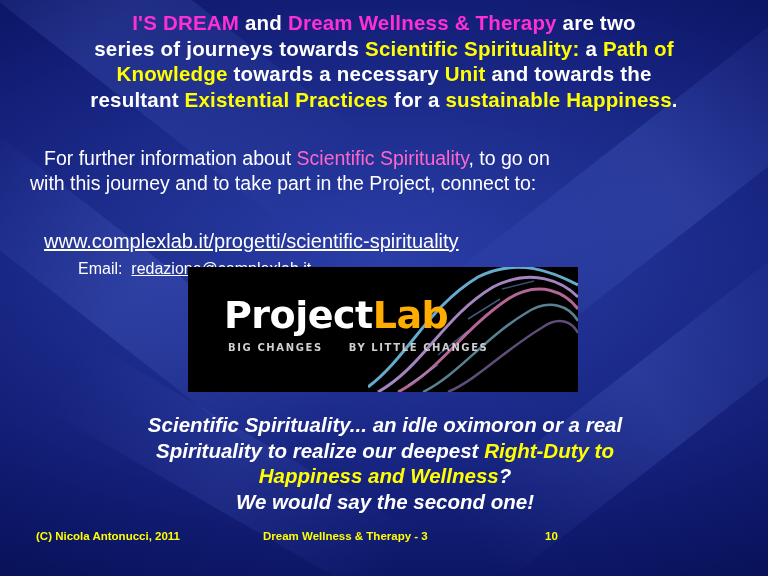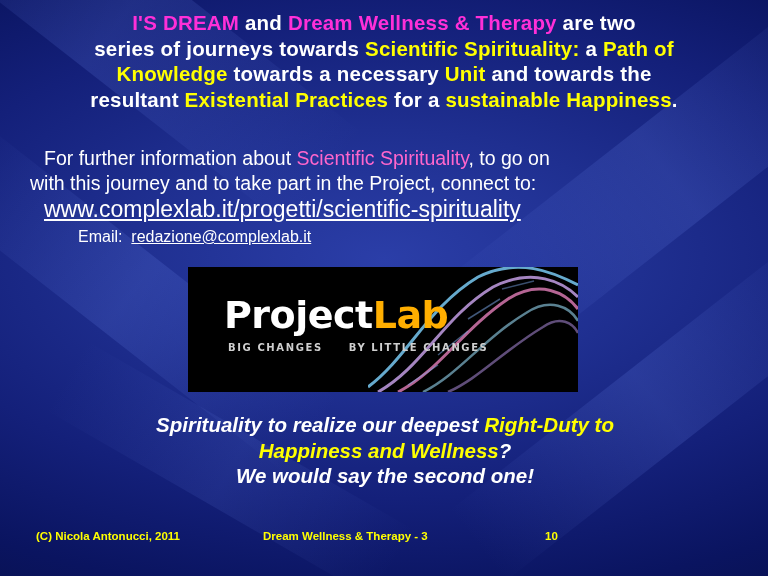--- a/index.html
+++ b/index.html
@@ -74,22 +74,23 @@
     text-align: left;
   }
   .block2 .line1 { padding-left: 14px; }
   .link {
     color: #ffffff;
     text-decoration: underline;
     font-weight: normal;
   }
   .urlline {
     padding-left: 14px;
-    font-size: 23px;
+    font-size: 20px;
     line-height: 27px;
+    margin-top: 32px;
   }
   .emailline {
     font-size: 16px;
     line-height: 27px;
     padding-left: 2px;
     margin-left: 46px;
   }
 
   
   .logo-box {
@@ -197,20 +198,21 @@
         <path d="M40,118 L70,98" stroke="#88b8ff" stroke-width="1.5" opacity="0.5"></path>
         <path d="M70,88 L100,64" stroke="#88b8ff" stroke-width="1.5" opacity="0.5"></path>
         <path d="M100,52 L132,32" stroke="#88b8ff" stroke-width="1.5" opacity="0.5"></path>
         <path d="M134,22 L166,14" stroke="#88b8ff" stroke-width="1.5" opacity="0.45"></path>
       </svg>
       <div class="logo-text"><span class="complex">Project</span><span class="lab">Lab</span></div>
       <div class="logo-sub"><span>BIG CHANGES</span><span class="sep"></span><span>BY LITTLE CHANGES</span></div>
     </div>
 
     <div class="block3">
+      <div>Scientific Spirituality...  an  idle oximoron or a real</div>
       <div><span class="white">Spirituality to realize our deepest  </span><span class="yellow">Right-Duty to</span></div>
       <div><span class="yellow">Happiness and Wellness</span><span class="white">?</span></div>
       <div class="l4">We would say the second one!</div>
     </div>
 
     <div class="footer">
       <div class="copyright">(C) Nicola Antonucci, 2011</div>
       <div class="center">Dream Wellness &amp; Therapy - 3</div>
       <div class="pagenum">10</div>
     </div>

